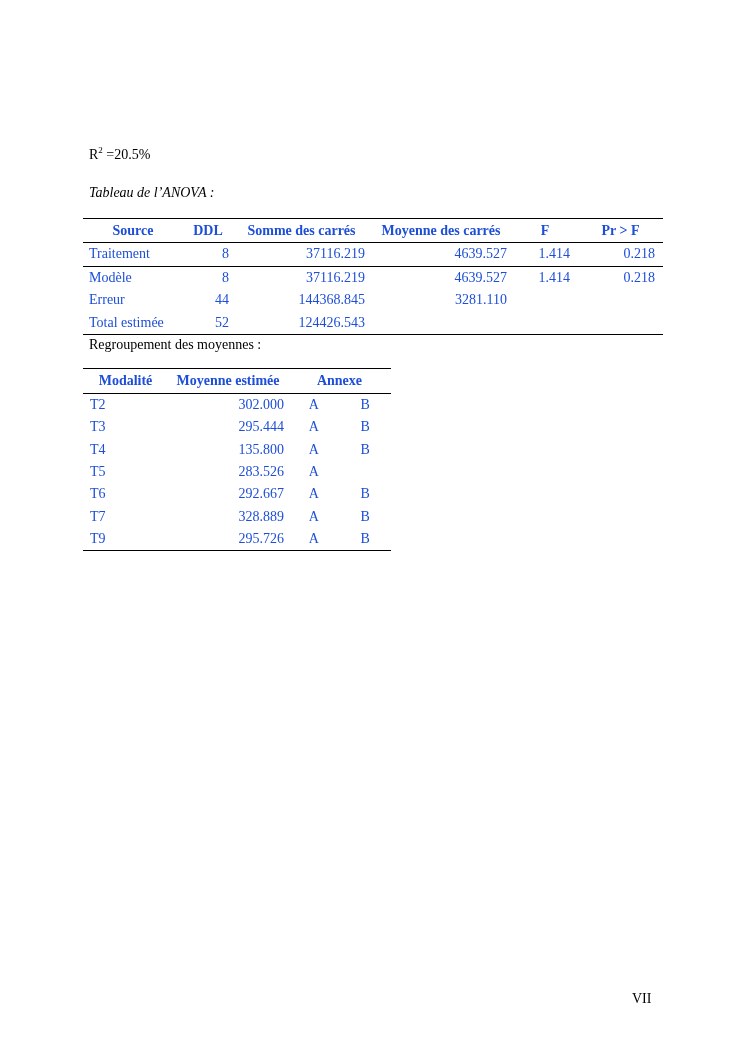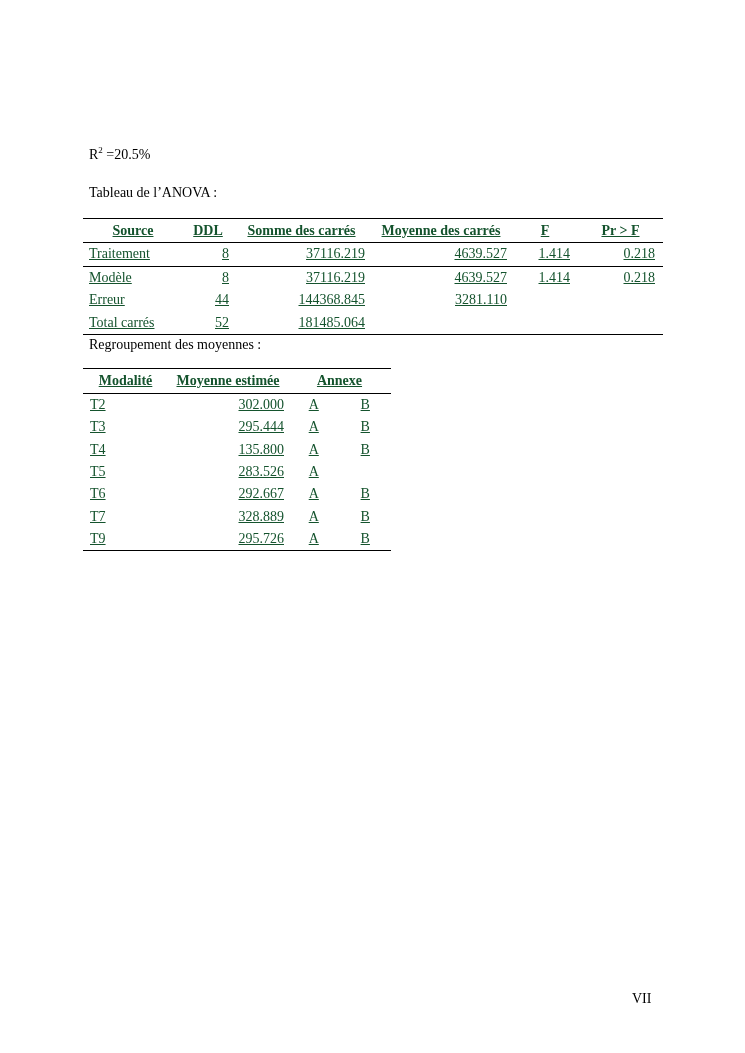--- a/index.html
+++ b/index.html
@@ -28,30 +28,29 @@
     font-size: 14px;
     white-space: nowrap;
   }
   .r2-line sup { font-size: 9px; vertical-align: super; line-height: 0; }
   .section-label {
     position: absolute;
     left: 89px;
     font-size: 14px;
     white-space: nowrap;
   }
-  .label-anova { top: 185px; }
+  .label-anova { top: 185px; font-style: italic; }
   .label-grouping { top: 337px; }
 
   table {
     position: absolute;
     border-collapse: collapse;
     table-layout: fixed;
     font-size: 14px;
-    color: #14532d;
-    text-decoration: underline;
+    color: #1d4ed8;
   }
   td, th { padding: 0; white-space: nowrap; overflow: visible; }
 
   
   .anova-table {
     left: 83px;
     top: 218px;
     width: 580px;
     border-top: 1.5px solid #000;
     border-bottom: 1.5px solid #000;
@@ -139,23 +138,23 @@
       </tr>
       <tr>
         <td class="c-source">Erreur</td>
         <td class="c-ddl">44</td>
         <td class="c-ss">144368.845</td>
         <td class="c-ms">3281.110</td>
         <td class="c-f"></td>
         <td class="c-pr"></td>
       </tr>
       <tr>
-        <td class="c-source">Total carrés</td>
+        <td class="c-source">Total estimée</td>
         <td class="c-ddl">52</td>
-        <td class="c-ss">181485.064</td>
+        <td class="c-ss">124426.543</td>
         <td class="c-ms"></td>
         <td class="c-f"></td>
         <td class="c-pr"></td>
       </tr>
     </tbody>
   </table>
 
   <div class="section-label label-grouping">Regroupement des moyennes :</div>
 
   <table class="grouping-table">

